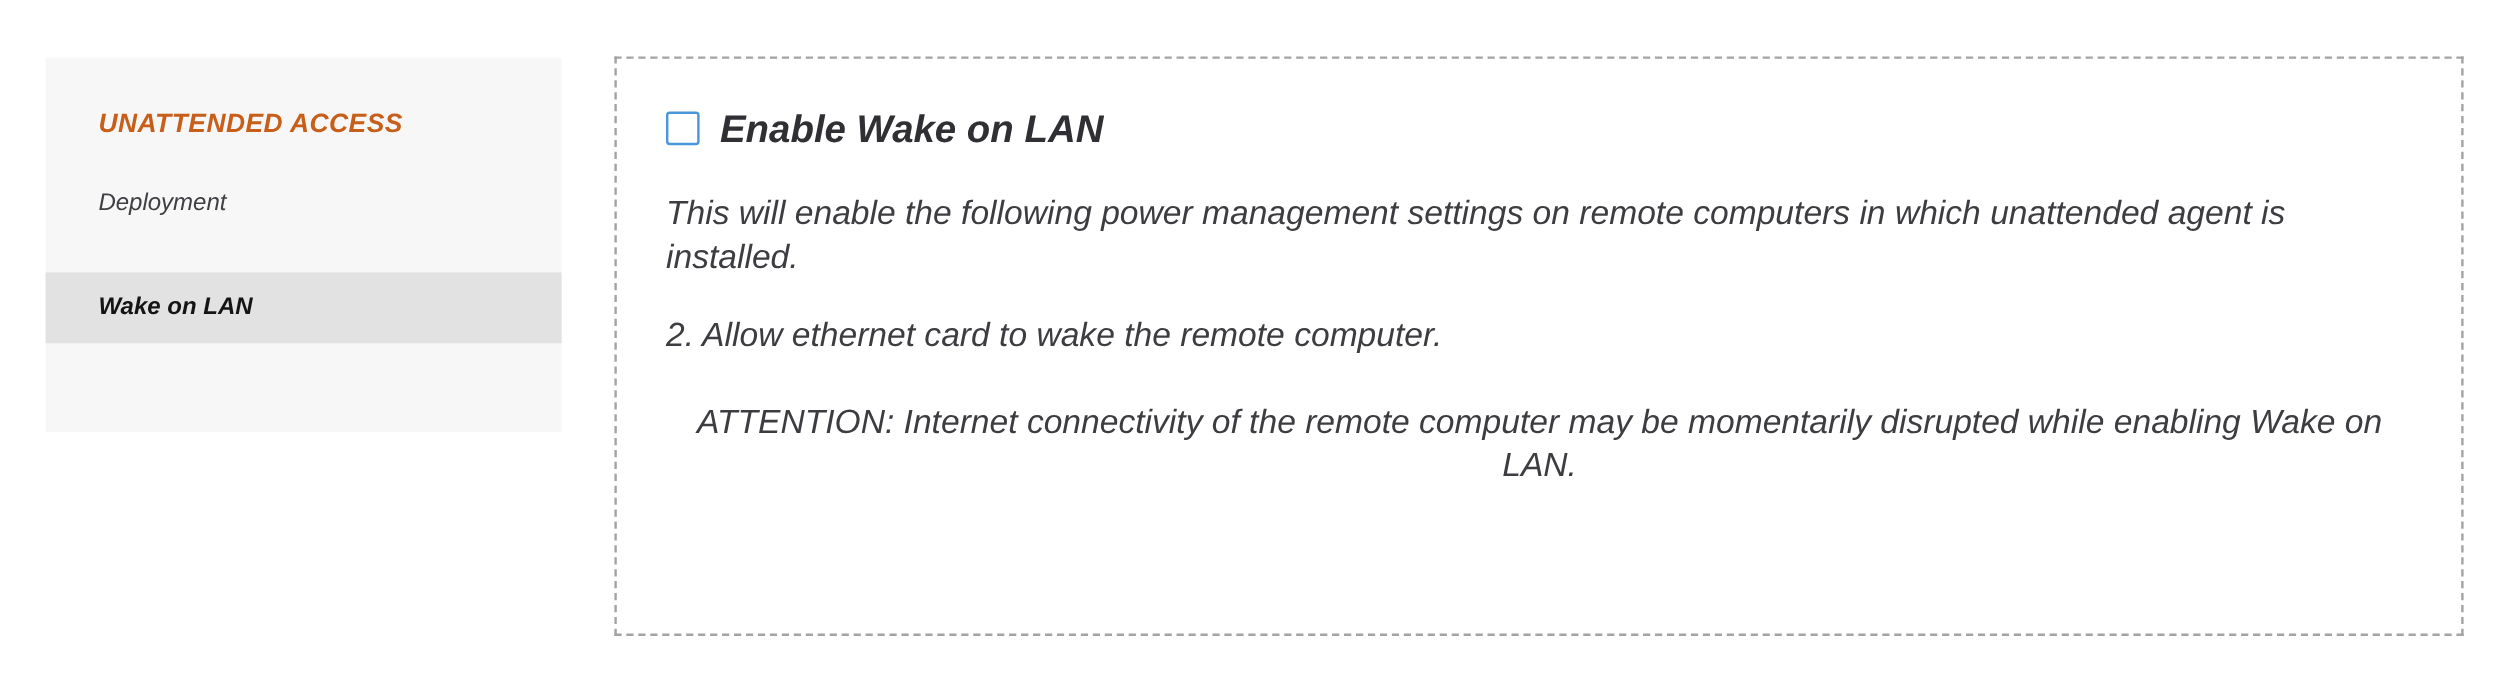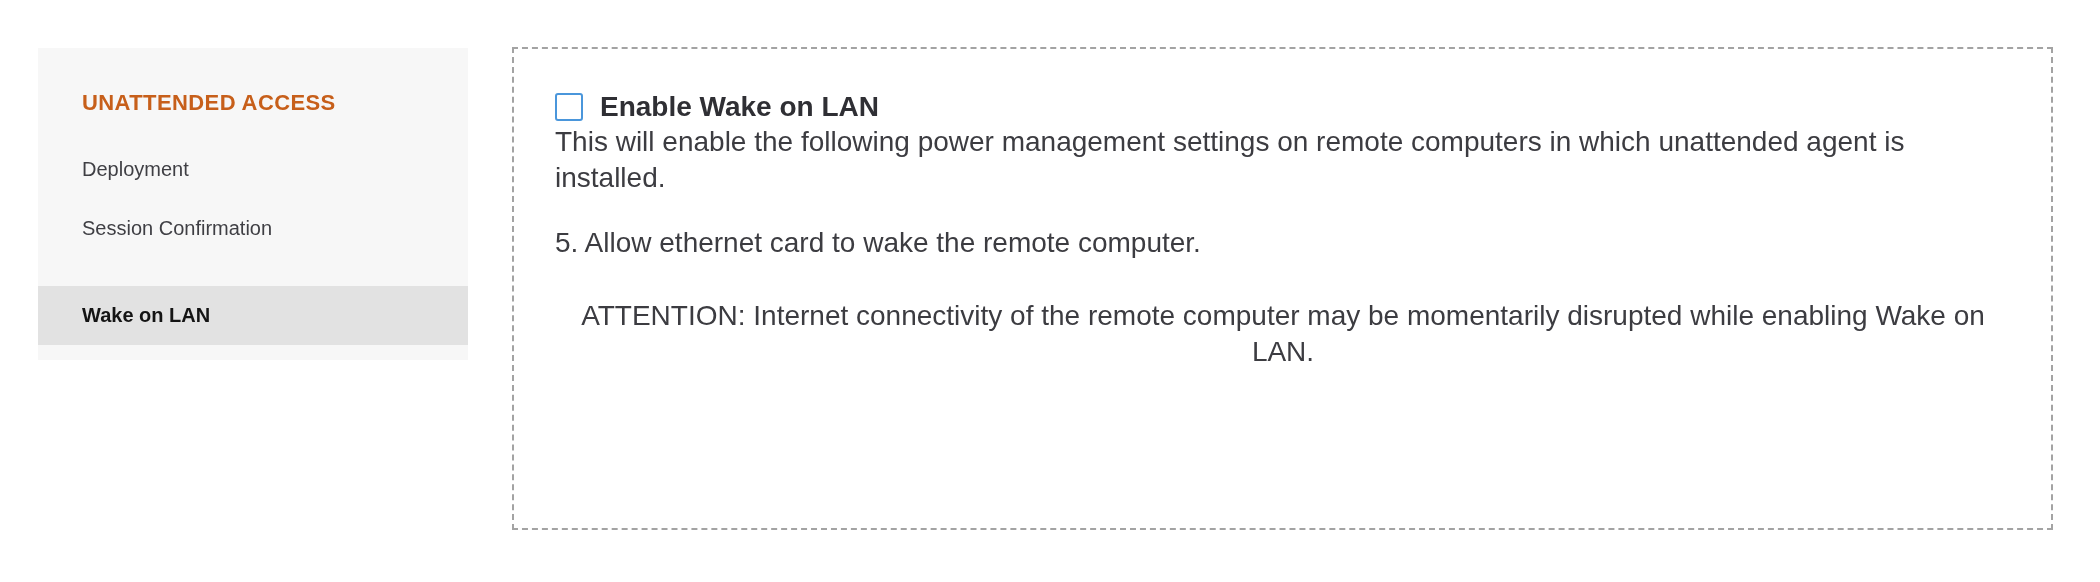--- a/index.html
+++ b/index.html
@@ -1,15 +1,15 @@
 <!DOCTYPE html>
 <html><head>
 <meta charset="utf-8">
 <style>
-  * { margin: 0; padding: 0; box-sizing: border-box; }
+  * { margin: 0; padding: 0; box-sizing: border-box; font-style: italic; }
   html, body { width: 2100px; height: 582px; background: #ffffff; }
   body {
     font-family: "Liberation Sans", sans-serif;
     color: #3c3c41;
     position: relative;
     overflow: hidden;
   }
 
   
   .sidebar {
@@ -63,62 +63,59 @@
     width: 28px;
     height: 28px;
     border: 2px solid #4a96db;
     border-radius: 3px;
     background: #ffffff;
     cursor: pointer;
     flex: 0 0 auto;
   }
   .heading-label {
     margin-left: 17px;
-    font-size: 28px;
+    font-size: 32px;
     font-weight: bold;
     color: #2f2f34;
     cursor: pointer;
   }
   .panel-text {
     font-size: 28px;
     line-height: 36px;
     color: #3c3c41;
   }
-  .para      { }
+  .para      { margin-top: 36px; }
   .list-1    { margin-top: 36px; }
   .list-2    { margin-top: 29px; }
   .list-3    { margin-top: 31px; }
   .attention { margin-top: 37px; text-align: center; }
 </style>
 </head>
 <body>
 
 <div class="sidebar">
   <div class="sidebar-title">UNATTENDED ACCESS</div>
 
   <div class="sidebar-item">
     <span>Deployment</span>
   </div>
 
-  <div class="sidebar-item">
-    <span>Session Confirmation</span>
-  </div>
 
   <div class="sidebar-item selected">
     <span>Wake on LAN</span>
   </div>
 </div>
 
 <div class="panel">
 
   <div class="heading-row">
     <div class="checkbox" role="checkbox" aria-checked="false"></div>
     <div class="heading-label">Enable Wake on LAN</div>
   </div>
 
   <div class="panel-text para">This will enable the following power management settings on remote computers in which unattended agent is installed.</div>
 
 
-  <div class="panel-text list-2">5. Allow ethernet card to wake the remote computer.</div>
+  <div class="panel-text list-2">2. Allow ethernet card to wake the remote computer.</div>
 
 
   <div class="panel-text attention">ATTENTION: Internet connectivity of the remote computer may be momentarily disrupted while enabling Wake on LAN.</div>
 </div>
 
 </body></html>

